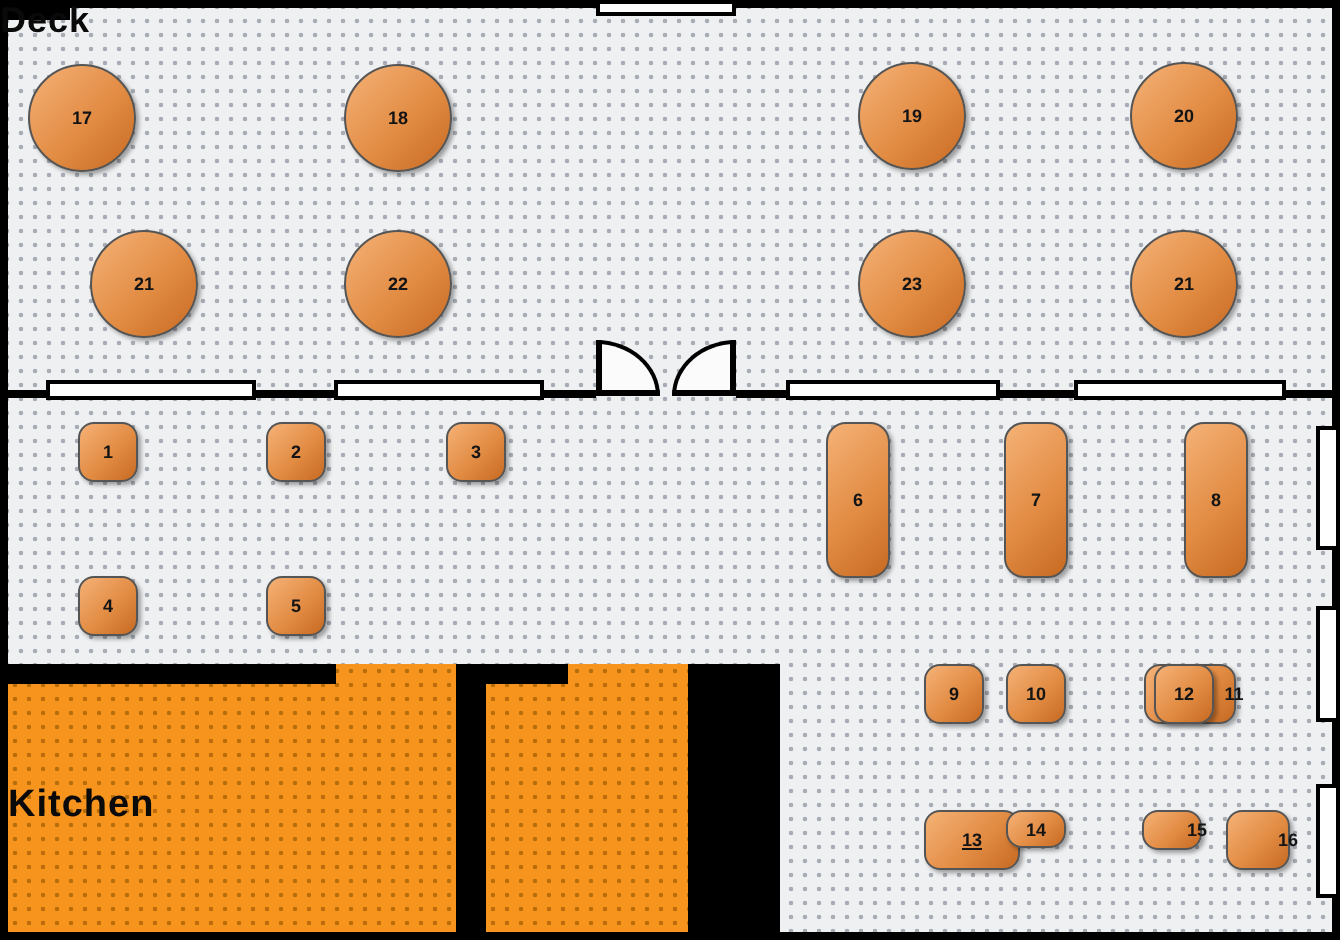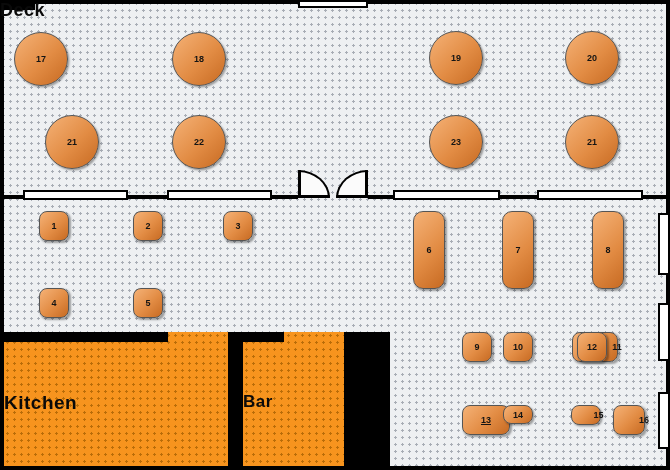--- a/index.html
+++ b/index.html
@@ -75,21 +75,20 @@
   <div class="window" style="left:537px;top:190px;width:106px;height:10px;"></div>
   <div class="window" style="left:658px;top:213px;width:12px;height:62px;"></div>
   <div class="window" style="left:658px;top:303px;width:12px;height:58px;"></div>
   <div class="window" style="left:658px;top:392px;width:12px;height:57px;"></div>
 
   <div class="door left" style="left:298px;top:170px;"></div>
   <div class="door right" style="left:336px;top:170px;"></div>
 
   <div class="room-label" id="deck-label">Deck</div>
   <div class="room-label" id="kitchen-label">Kitchen</div>
-  <div class="room-label" id="bar-label">Bar</div>
 
   <div id="tables-layer">
       <div class="table round" style="left: 14px; top: 32px; width: 54px; height: 54px;">17</div>
       <div class="table round" style="left: 172px; top: 32px; width: 54px; height: 54px;">18</div>
       <div class="table round" style="left: 429px; top: 31px; width: 54px; height: 54px;">19</div>
       <div class="table round" style="left: 565px; top: 31px; width: 54px; height: 54px;">20</div>
       <div class="table round" style="left: 45px; top: 115px; width: 54px; height: 54px;">21</div>
       <div class="table round" style="left: 172px; top: 115px; width: 54px; height: 54px;">22</div>
       <div class="table round" style="left: 429px; top: 115px; width: 54px; height: 54px;">23</div>
       <div class="table round" style="left: 565px; top: 115px; width: 54px; height: 54px;">21</div>

